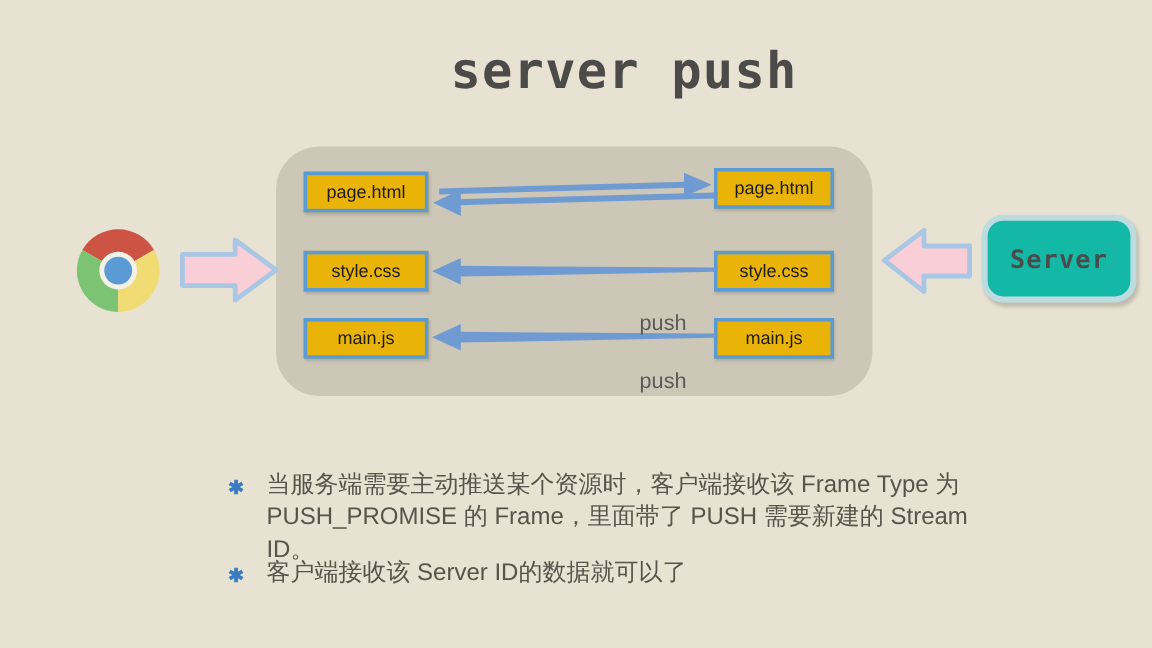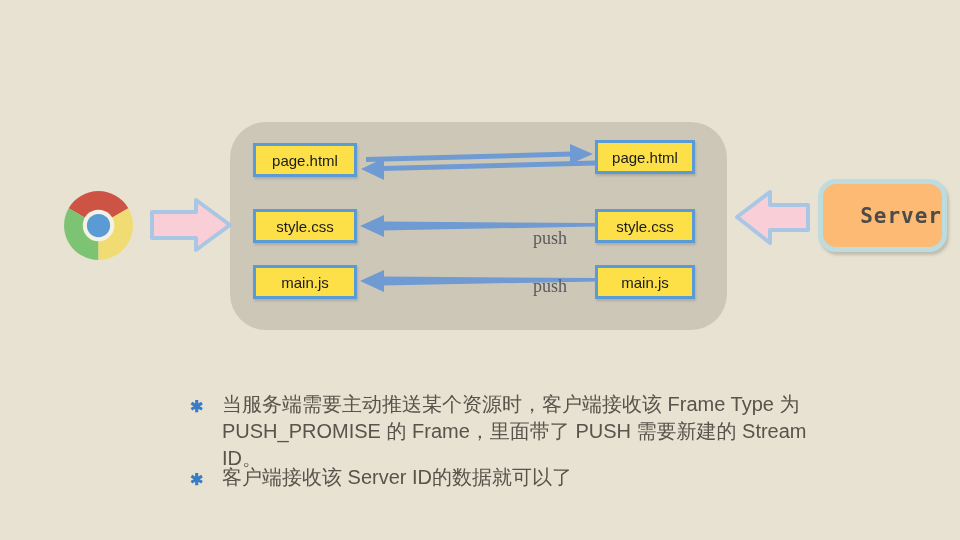--- a/index.html
+++ b/index.html
@@ -14,57 +14,58 @@
     font-family:"DejaVu Sans Mono", monospace;
     font-weight:bold; font-size:42px; letter-spacing:1px;
     color:#4b4b49;
   }
   .panel {
     position:absolute; left:230px; top:122px; width:497px; height:208px;
     background:#cdc7b8; border-radius:36px;
   }
   .filebox {
     position:absolute; box-sizing:border-box;
-    background:#fde047; border:3px solid #5b9bd5;
+    background:#eab308; border:3px solid #5b9bd5;
     box-shadow:1px 2px 2px rgba(90,90,90,0.25);
     display:flex; align-items:center; justify-content:center;
     font-size:15px; color:#1b1b1b;
   }
   .fb-left  { left:253px; width:104px; height:34px; }
   .fb-right { left:595px; width:100px; height:34px; }
   .push-label {
     position:absolute;
-    font-family:Liberation Serif, serif;
-    font-size:18px; color:#5a5a5a;
+    font-family:Liberation Sans, sans-serif;
+    font-size:18px; color:#5a5a5a;margin-top:31px;
   }
   .overlay { position:absolute; left:0; top:0; }
   .server-box {
     position:absolute; left:818px; top:179px; width:129px; height:73px;
     box-sizing:border-box;
-    background:#fdba74; border:5px solid #bcdce0; border-radius:18px;
+    background:#14b8a6; border:5px solid #bcdce0; border-radius:18px;
     box-shadow:2px 3px 3px rgba(120,120,110,0.35);
-    display:flex; align-items:center; justify-content:flex-end;
+    display:flex; align-items:center; justify-content:center;
     font-family:"DejaVu Sans Mono", monospace;
     font-weight:bold; font-size:21px; letter-spacing:1px; color:#4b4b49;
   }
   .bullet-marker {
     position:absolute; left:190px;
     color:#3a7cc4; font-size:16px; font-weight:bold;
   }
   .bullet-text {
     position:absolute; left:222px; width:600px;
     font-size:20px; line-height:27px; color:#58534b;
     white-space:pre-line;
   }
 </style>
 </head>
 <body>
 
 <div class="slide">
 
+  <div class="title">server push</div>
 
   <div class="panel"></div>
 
   <div class="filebox fb-left" style="top:143px;">
     <span>page.html</span>
   </div>
   <div class="filebox fb-left" style="top:209px;">
     <span>style.css</span>
   </div>
   <div class="filebox fb-left" style="top:265px;">

